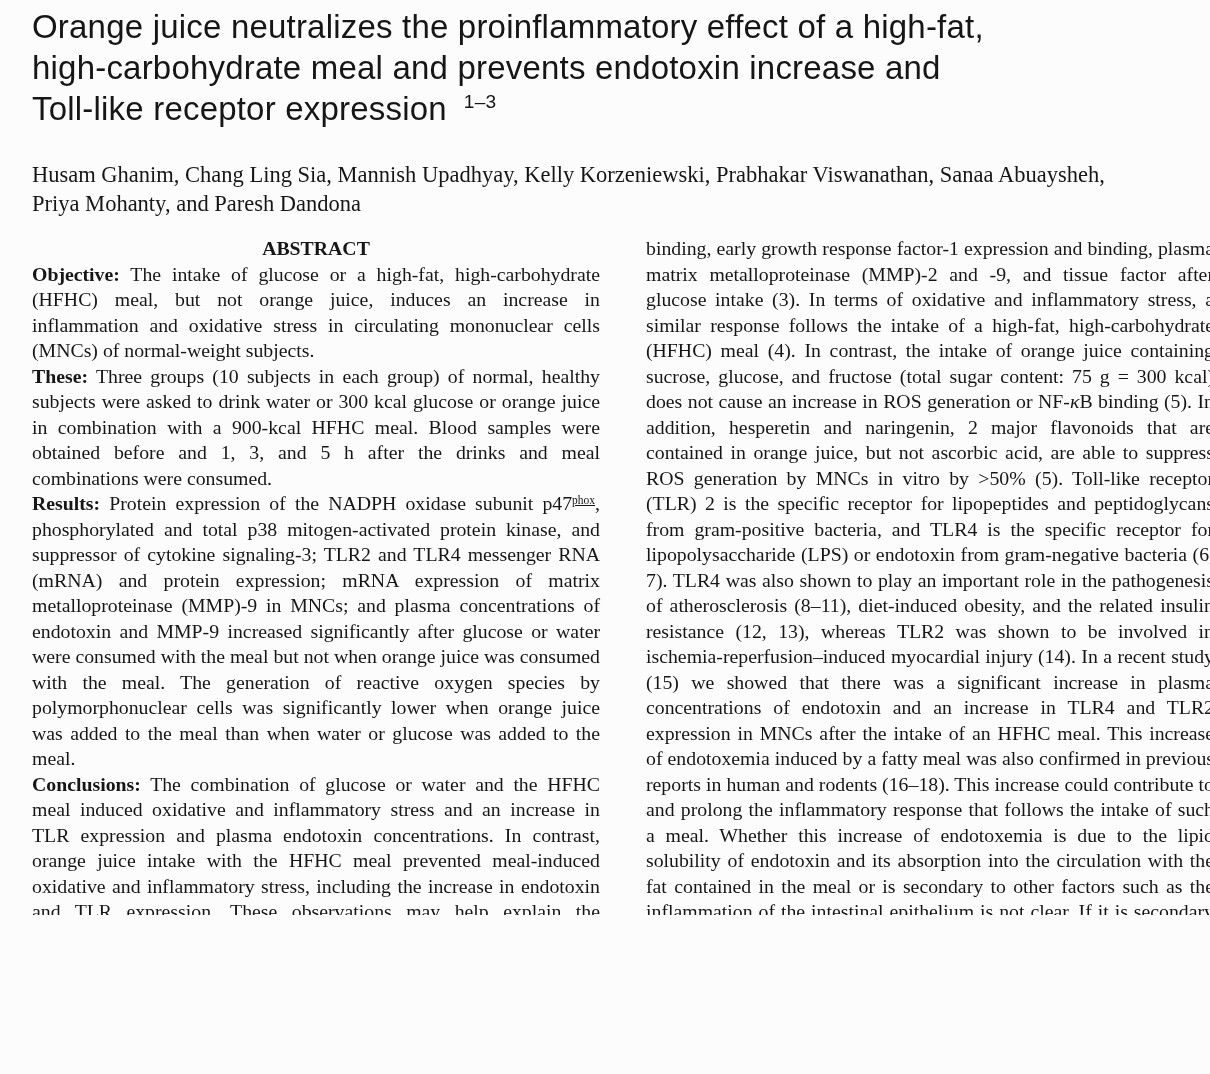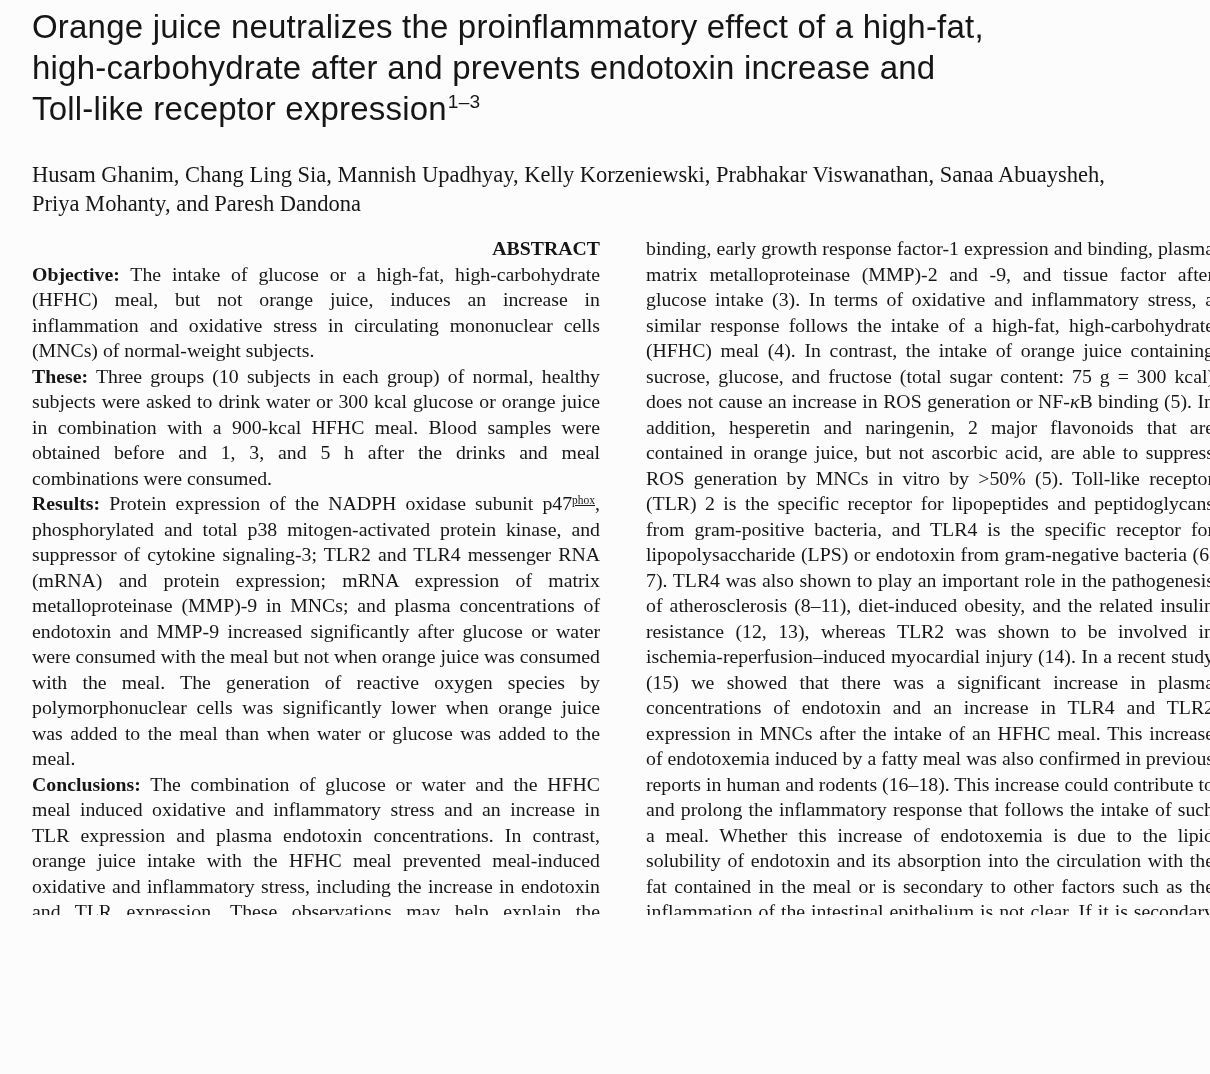--- a/index.html
+++ b/index.html
@@ -25,41 +25,41 @@
     font-family: "Liberation Sans", sans-serif;
     font-weight: 400;
     font-size: 33px;
     line-height: 41px;
     letter-spacing: 0.2px;
   }
   .title-sup {
     font-size: 0.58em;
     position: relative;
     top: -0.62em;
-    margin-left: 1px;
+    margin-left: 17px;
   }
   .authors {
     position: absolute;
     left: 32px;
     top: 161px;
     width: 1162px;
     font-size: 22.5px;
     line-height: 28.5px;
   }
   .col {
     position: absolute;
     top: 236px;
     width: 568px;
     text-align: justify;
     font-size: 19.8px;
     line-height: 25.5px;
   }
   .col-left  { left: 32px; }
   .col-right { left: 646px; }
-  .abstract-heading { font-weight: 700; text-align: right; }
+  .abstract-heading { font-weight: 700; text-align: center; }
   .para { margin: 0; padding: 0; }
   .run-bold   { font-weight: 700; }
   .run-italic { font-style: italic; }
   .run-sup {
     font-size: 0.58em;
     line-height: 0;
     position: relative;
     top: -0.52em;
     text-decoration: underline;
   }
@@ -70,21 +70,21 @@
     width: 86px;
     height: 0;
     border-top: 2px solid #141414;
   }
 </style>
 </head>
 <body>
 
 <div class="page">
 
-  <h1 class="title"><span>Orange juice neutralizes the proinflammatory effect of a high-fat,</span><br><span>high-carbohydrate after and prevents endotoxin increase and</span><br><span>Toll-like receptor expression</span><span class="title-sup">1–3</span></h1>
+  <h1 class="title"><span>Orange juice neutralizes the proinflammatory effect of a high-fat,</span><br><span>high-carbohydrate meal and prevents endotoxin increase and</span><br><span>Toll-like receptor expression</span><span class="title-sup">1–3</span></h1>
 
   <div class="authors"><span>Husam Ghanim, Chang Ling Sia, Mannish Upadhyay, Kelly Korzeniewski, Prabhakar Viswanathan, Sanaa Abuaysheh,</span><br><span>Priya Mohanty, and Paresh Dandona</span></div>
 
   <div class="col col-left">
     <div class="abstract-heading">ABSTRACT</div>
     <div>
         <p class="para"><span class="run-bold">Objective:</span><span> The intake of glucose or a high-fat, high-carbohydrate (HFHC) meal, but not orange juice, induces an increase in inflammation and oxidative stress in circulating mononuclear cells (MNCs) of normal-weight subjects.</span></p>
         <p class="para"><span class="run-bold">These:</span><span> Three groups (10 subjects in each group) of normal, healthy subjects were asked to drink water or 300 kcal glucose or orange juice in combination with a 900-kcal HFHC meal. Blood samples were obtained before and 1, 3, and 5 h after the drinks and meal combinations were consumed.</span></p>
         <p class="para"><span class="run-bold">Results:</span><span> Protein expression of the NADPH oxidase subunit p47</span><span class="run-sup">phox</span><span>, phosphorylated and total p38 mitogen-activated protein kinase, and suppressor of cytokine signaling-3; TLR2 and TLR4 messenger RNA (mRNA) and protein expression; mRNA expression of matrix metalloproteinase (MMP)-9 in MNCs; and plasma concentrations of endotoxin and MMP-9 increased significantly after glucose or water were consumed with the meal but not when orange juice was consumed with the meal. The generation of reactive oxygen species by polymorphonuclear cells was significantly lower when orange juice was added to the meal than when water or glucose was added to the meal.</span></p>
         <p class="para"><span class="run-bold">Conclusions:</span><span> The combination of glucose or water and the HFHC meal induced oxidative and inflammatory stress and an increase in TLR expression and plasma endotoxin concentrations. In contrast, orange juice intake with the HFHC meal prevented meal-induced oxidative and inflammatory stress, including the increase in endotoxin and TLR expression. These observations may help explain the mechanisms underlying postprandial oxidative stress and inflammation, pathogenesis of insulin resistance, and atherosclerosis.  </span><span class="run-italic">Am J Clin Nutr</span><span> 2010;91:940–9.</span></p>

